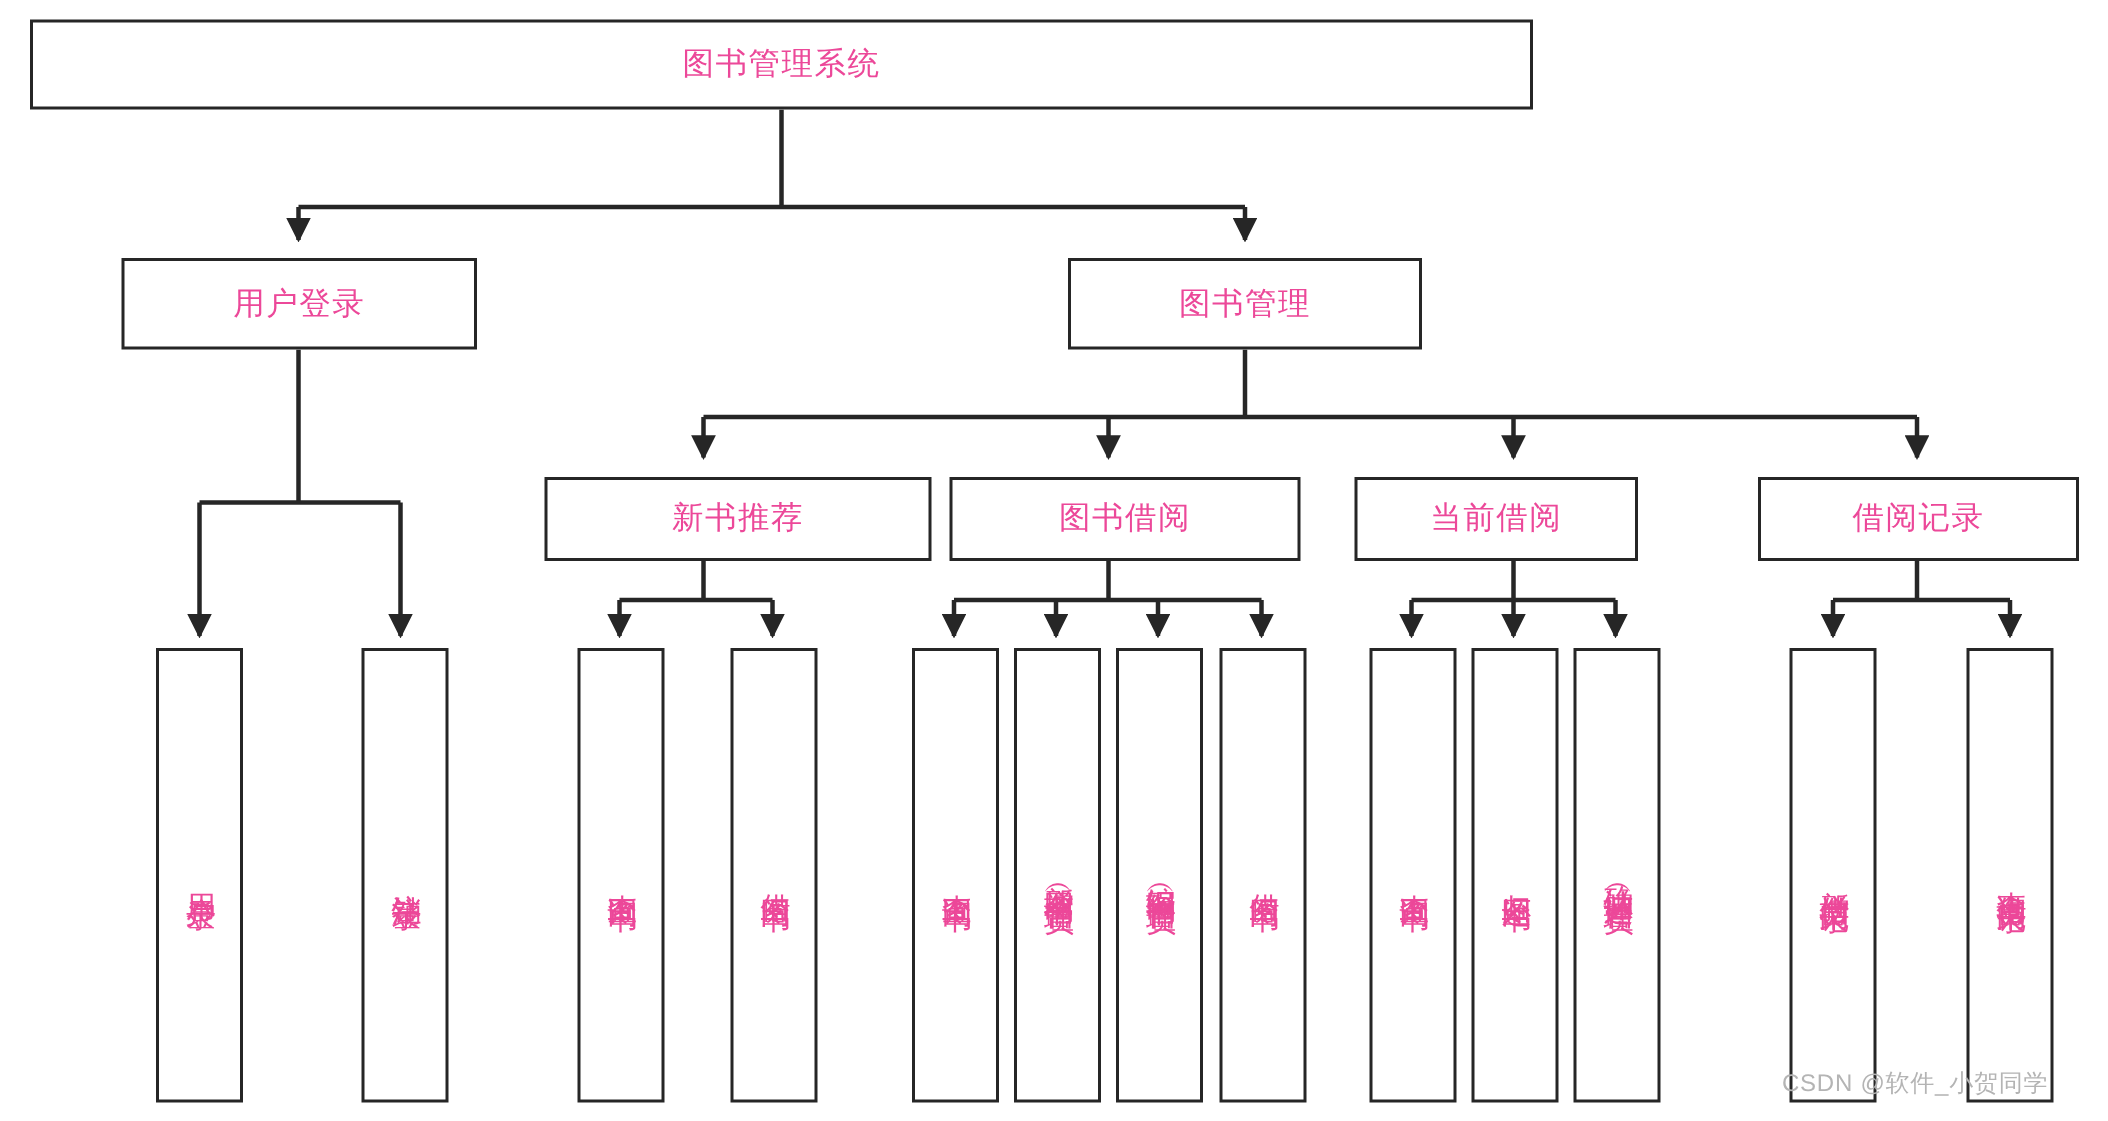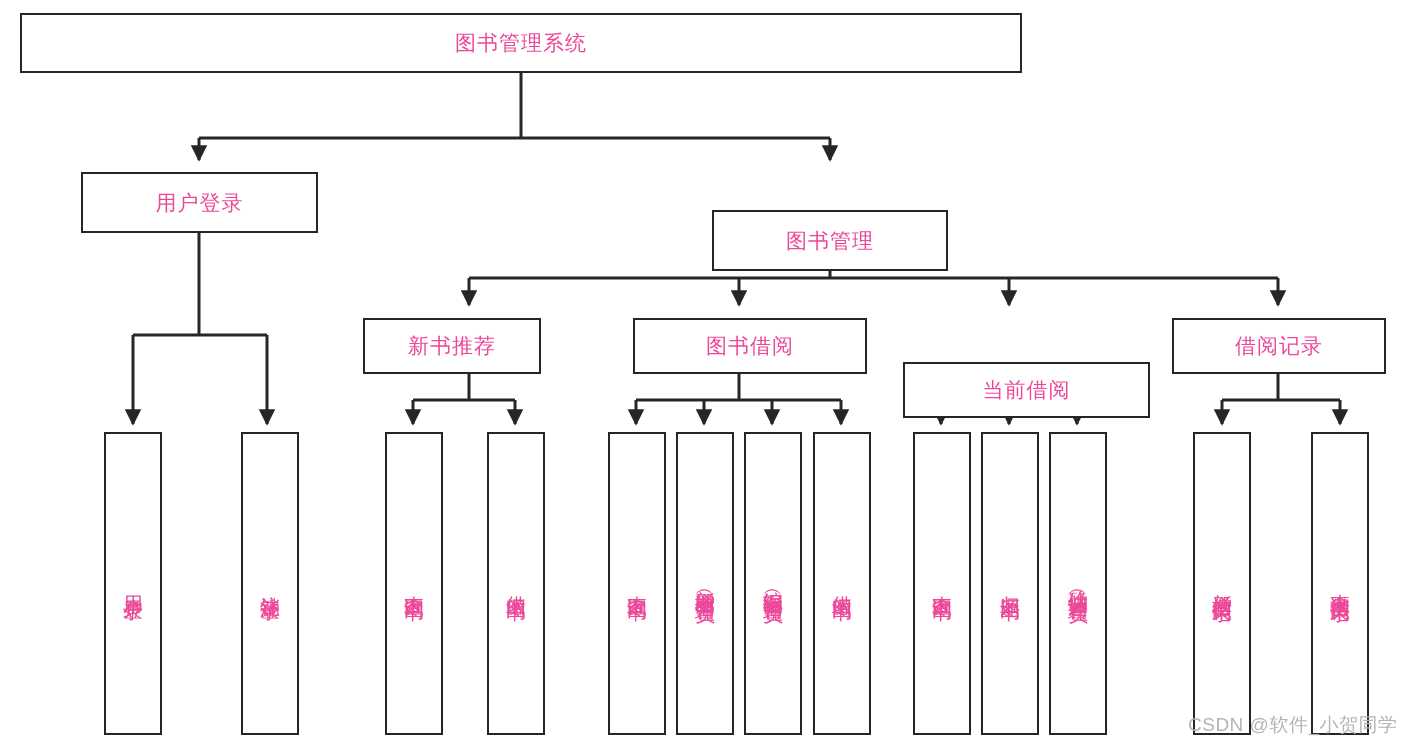--- a/index.html
+++ b/index.html
@@ -52,21 +52,21 @@
     left: 0;
     top: 0;
     width: 1405px;
     height: 747px;
     pointer-events: none;
   }
   .watermark {
     position: absolute;
     left: 1188px;
     top: 712px;
-    font-size: 19px;
+    font-size: 16px;
     color: #b4b4b4;
     white-space: nowrap;
     letter-spacing: 0.5px;
   }
 </style>
 </head>
 <body>
 
 <div id="canvas">
 
@@ -120,31 +120,31 @@
     </g>
   </svg>
 
   <div class="node horiz" style="left:20px; top:13px; width:1002px; height:60px;">
     <span>图书管理系统</span>
   </div>
 
   <div class="node horiz" style="left:81px; top:172px; width:237px; height:61px;">
     <span>用户登录</span>
   </div>
-  <div class="node horiz" style="left:712px; top:172px; width:236px; height:61px;margin-top:38px;">
+  <div class="node horiz" style="left:712px; top:172px; width:236px; height:61px;">
     <span>图书管理</span>
   </div>
 
-  <div class="node horiz" style="left:363px; top:318px; width:178px; height:56px;">
+  <div class="node horiz" style="left:363px; top:318px; width:258px; height:56px;">
     <span>新书推荐</span>
   </div>
   <div class="node horiz" style="left:633px; top:318px; width:234px; height:56px;">
     <span>图书借阅</span>
   </div>
-  <div class="node horiz" style="left:903px; top:318px; width:247px; height:56px;margin-top:44px;">
+  <div class="node horiz" style="left:903px; top:318px; width:189px; height:56px;">
     <span>当前借阅</span>
   </div>
   <div class="node horiz" style="left:1172px; top:318px; width:214px; height:56px;">
     <span>借阅记录</span>
   </div>
 
   <div class="node vert" style="left:104px; top:432px; width:58px; height:303px;">
     <span class="vtext">用户登录</span>
   </div>
   <div class="node vert" style="left:241px; top:432px; width:58px; height:303px;">

